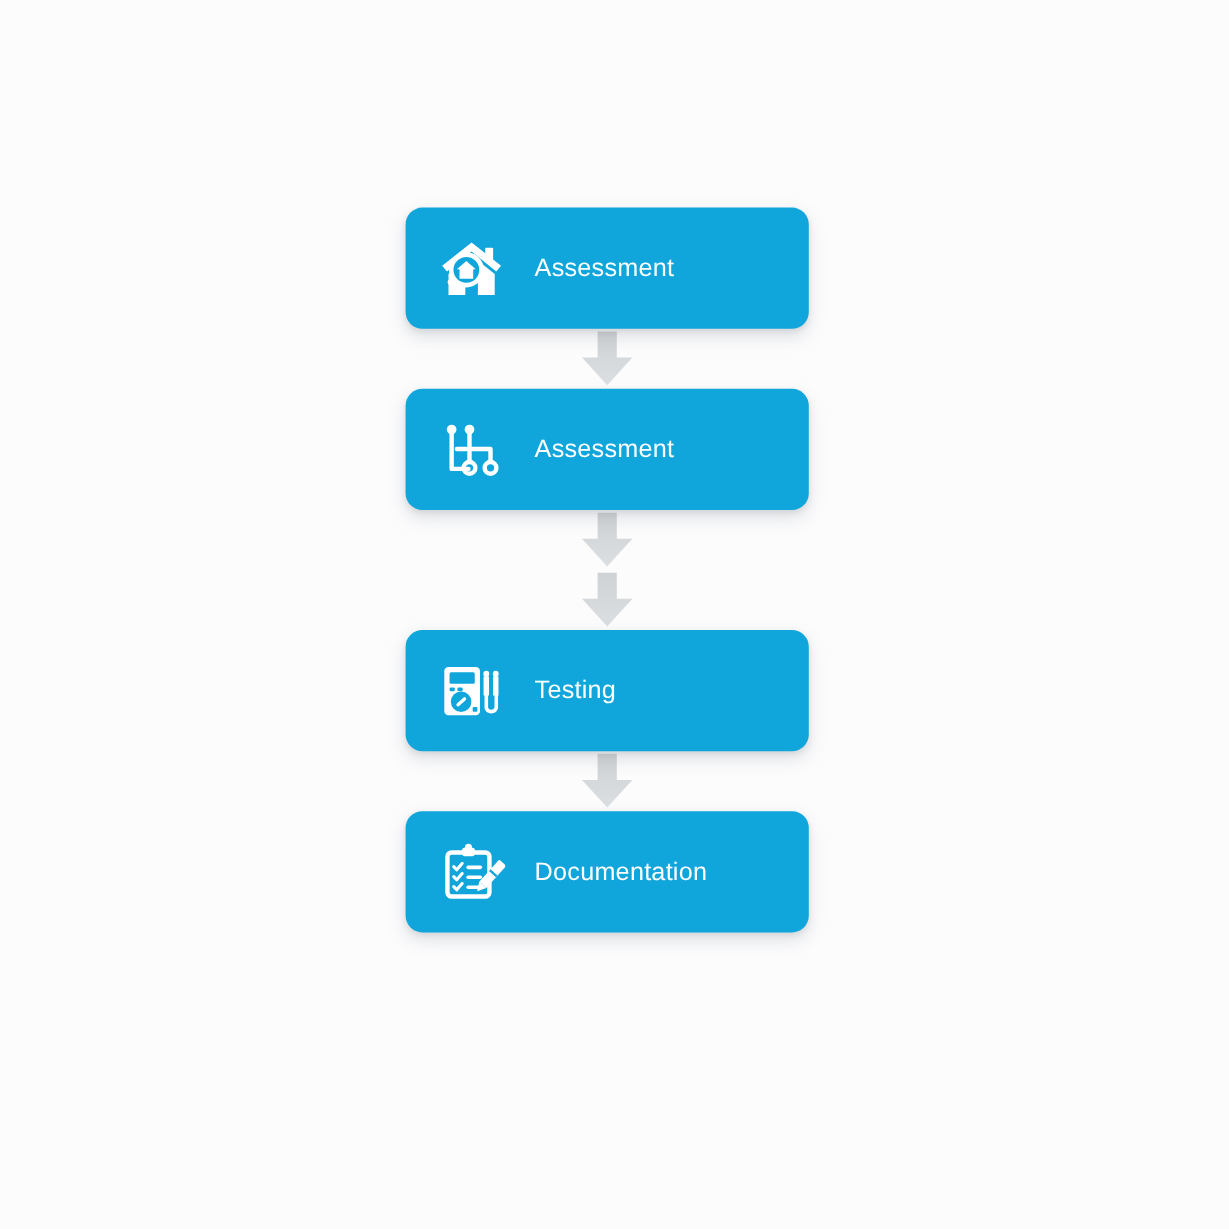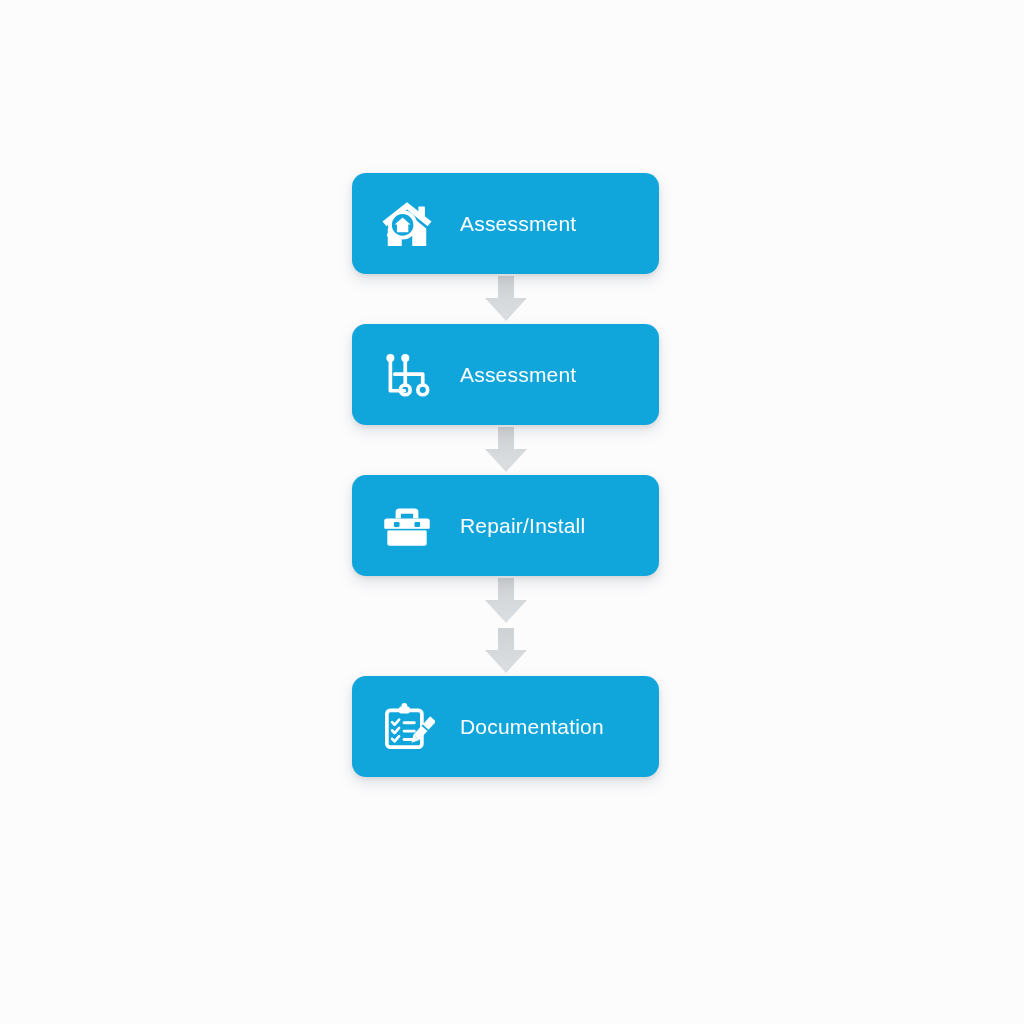--- a/index.html
+++ b/index.html
@@ -21,21 +21,21 @@
     left: 352px;
     top: 173px;
     width: 307px;
     display: flex;
     flex-direction: column;
     align-items: center;
   }
 
   .step-box {
     position: relative;
-    width: 307px;
+    width: 336px;
     height: 101px;
     background: #10a6dc;
     border-radius: 14px;
     display: flex;
     flex-direction: row;
     align-items: center;
     box-sizing: border-box;
     padding-left: 26px;
     box-shadow: 0 6px 14px rgba(120, 128, 136, 0.22),
                 0 2px 4px rgba(120, 128, 136, 0.14);
@@ -147,51 +147,60 @@
       <defs>
         <linearGradient id="ag2" x1="0" y1="0" x2="0" y2="1">
           <stop offset="0%" stop-color="#cfd2d4"></stop>
           <stop offset="100%" stop-color="#dcdfe1"></stop>
         </linearGradient>
       </defs>
       <path d="M16 0 L32 0 L32 22 L45 22 L24 45 L3 22 L16 22 Z" fill="url(#ag2)"></path>
     </svg>
   </div>
 
-  <div class="step-box">
-    <span class="step-icon">
-      <svg viewBox="0 0 64 64" fill="#ffffff" xmlns="http://www.w3.org/2000/svg">
-
-        <path d="M23 12 L41 12 A4 4 0 0 1 45 16 L45 23 L39 23 L39 18 L25 18 L25 23 L19 23 L19 16 A4 4 0 0 1 23 12 Z"></path>
-
-        <rect x="6" y="23.5" width="52" height="12.5" rx="3"></rect>
-
-        <rect x="9.5" y="36" width="45" height="18.5" rx="2.5"></rect>
-
-        <rect x="17" y="27.5" width="6.5" height="5.5" rx="1.2" fill="#10a6dc"></rect>
-        <rect x="40.5" y="27.5" width="6.5" height="5.5" rx="1.2" fill="#10a6dc"></rect>
-
-        <rect x="6" y="35.2" width="52" height="1.8" fill="#10a6dc"></rect>
-      </svg>
-    </span>
-    <span class="step-label">Repair/Install</span>
-  </div>
 
   <div class="connector">
     <svg viewBox="0 0 48 46" xmlns="http://www.w3.org/2000/svg">
       <defs>
         <linearGradient id="ag3" x1="0" y1="0" x2="0" y2="1">
           <stop offset="0%" stop-color="#cfd2d4"></stop>
           <stop offset="100%" stop-color="#dcdfe1"></stop>
         </linearGradient>
       </defs>
       <path d="M16 0 L32 0 L32 22 L45 22 L24 45 L3 22 L16 22 Z" fill="url(#ag3)"></path>
     </svg>
   </div>
 
+  <div class="step-box">
+    <span class="step-icon">
+      <svg viewBox="0 0 64 64" xmlns="http://www.w3.org/2000/svg">
+
+        <rect x="6" y="9" width="34" height="46" rx="4" fill="#ffffff"></rect>
+
+        <rect x="11" y="14" width="24" height="11" rx="1.5" fill="#10a6dc"></rect>
+
+        <rect x="11" y="28.5" width="5" height="3.6" rx="1.2" fill="#10a6dc"></rect>
+        <rect x="18.5" y="28.5" width="5" height="3.6" rx="1.2" fill="#10a6dc"></rect>
+
+        <circle cx="22" cy="42" r="9.8" fill="#10a6dc"></circle>
+        <rect x="16.4" y="40.5" width="11.5" height="3.2" rx="1.6" fill="#ffffff" transform="rotate(-42 22.15 42.1)"></rect>
+
+        <rect x="33" y="47" width="4.5" height="4.5" rx="1" fill="#10a6dc"></rect>
+
+        <path d="M46 14 L46 18 L48.6 18 L48.6 36 L43.4 36 L43.4 18 L46 18 Z" fill="#ffffff"></path>
+        <rect x="43.2" y="12.5" width="5.6" height="6" rx="2.8" fill="#ffffff"></rect>
+
+        <path d="M55 14 L55 18 L57.6 18 L57.6 36 L52.4 36 L52.4 18 L55 18 Z" fill="#ffffff"></path>
+        <rect x="52.2" y="12.5" width="5.6" height="6" rx="2.8" fill="#ffffff"></rect>
+
+        <path d="M46 36 L46 48 A5 5 0 0 0 55.5 48 L55.5 36" fill="none" stroke="#ffffff" stroke-width="3.4" stroke-linecap="round"></path>
+      </svg>
+    </span>
+    <span class="step-label">Testing</span>
+  </div>
 
   <div class="connector">
     <svg viewBox="0 0 48 46" xmlns="http://www.w3.org/2000/svg">
       <defs>
         <linearGradient id="ag4" x1="0" y1="0" x2="0" y2="1">
           <stop offset="0%" stop-color="#cfd2d4"></stop>
           <stop offset="100%" stop-color="#dcdfe1"></stop>
         </linearGradient>
       </defs>
       <path d="M16 0 L32 0 L32 22 L45 22 L24 45 L3 22 L16 22 Z" fill="url(#ag4)"></path>

